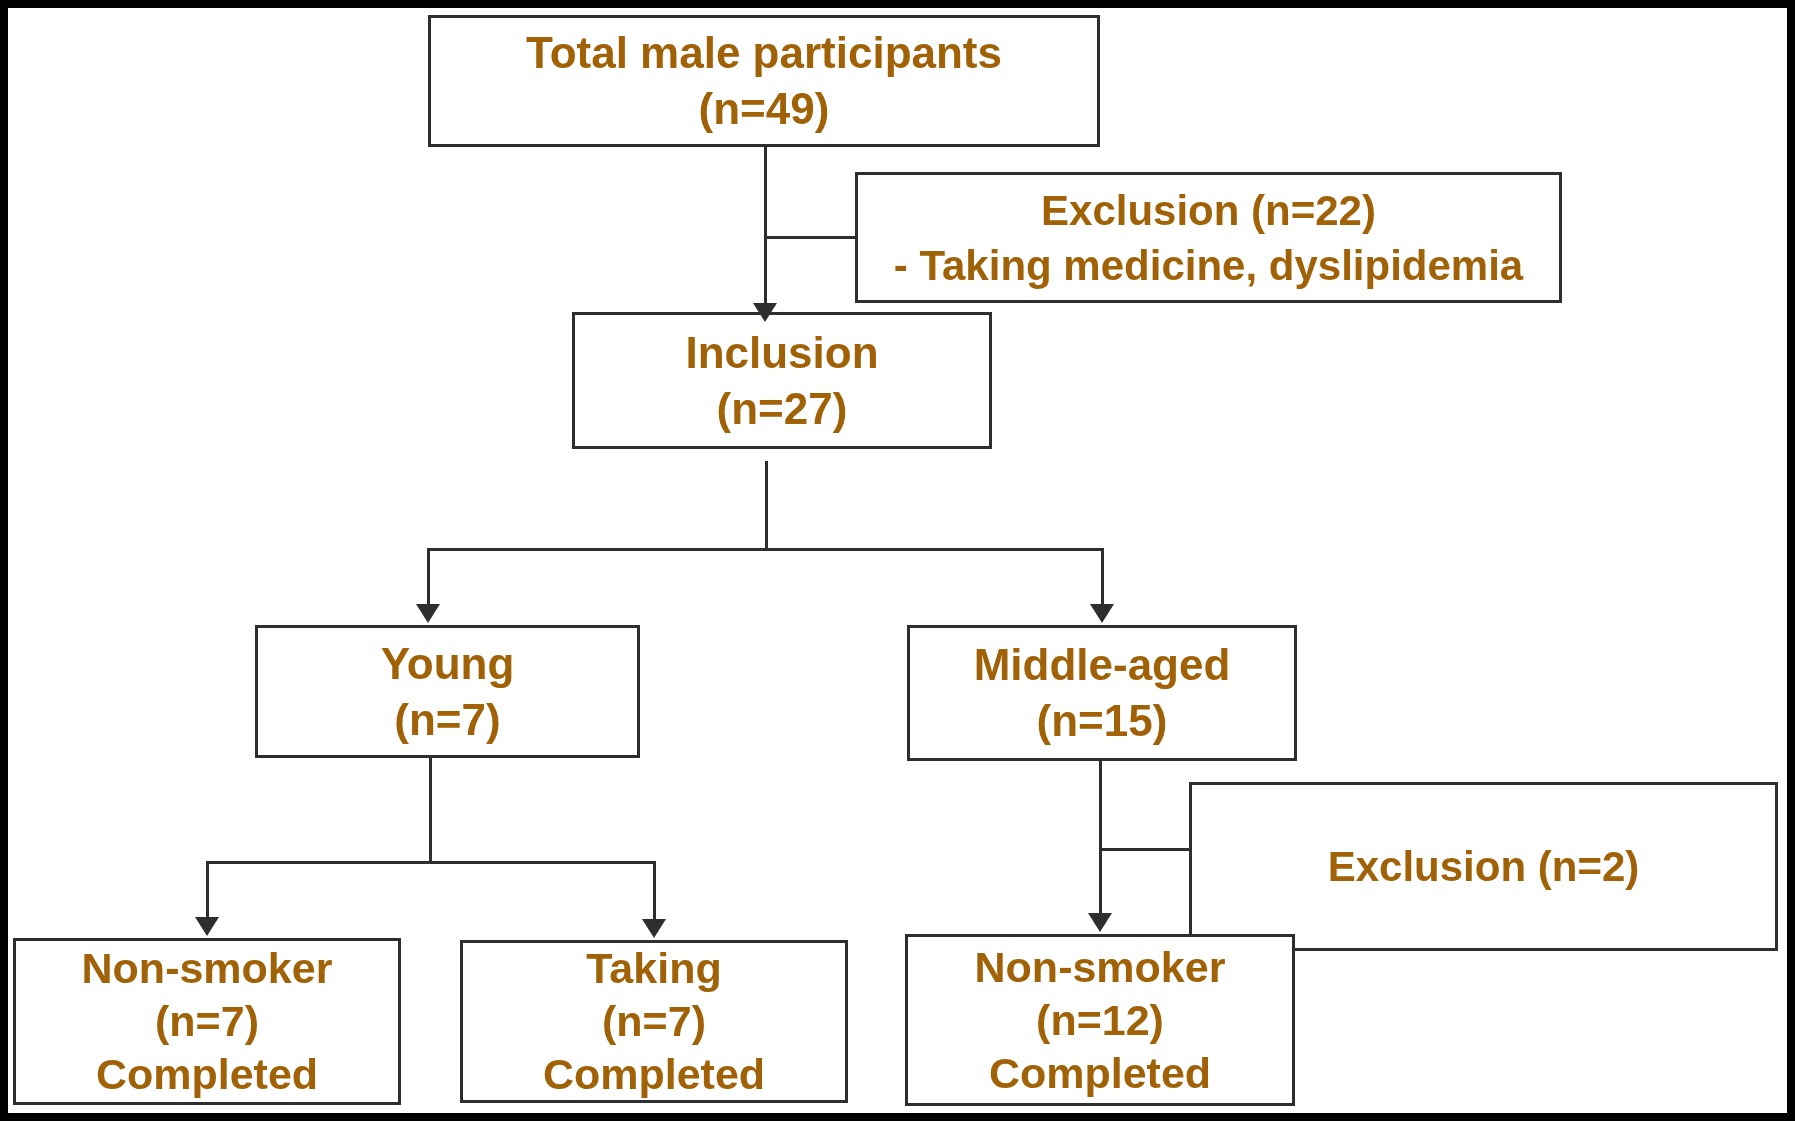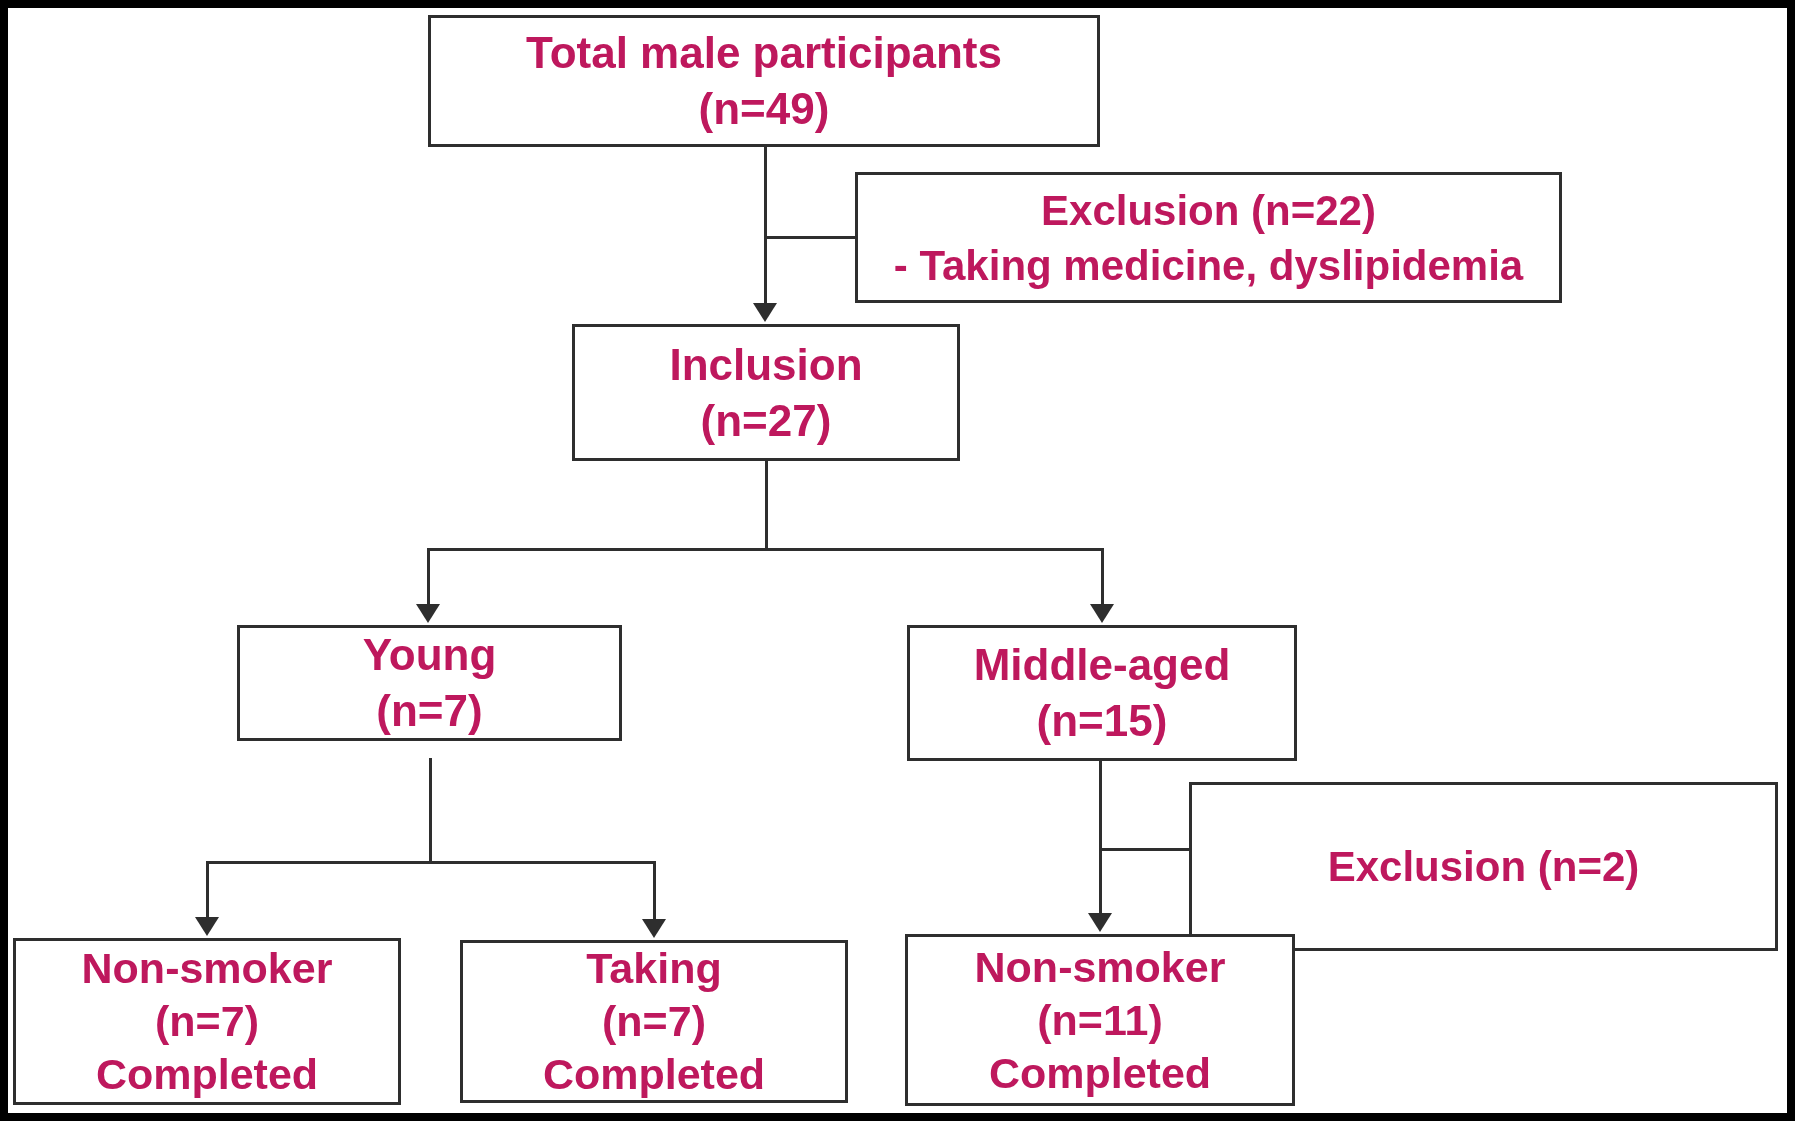--- a/index.html
+++ b/index.html
@@ -17,21 +17,21 @@
     pointer-events:none;
   }
   .node{
     position:absolute;
     box-sizing:border-box;
     background:#ffffff;
     border:3px solid #2e2e2e;
     display:flex;flex-direction:column;
     align-items:center;justify-content:center;
     text-align:center;
-    color:#be185d;
+    color:#a16207;
     font-weight:700;
   }
   .node span{display:block;font-size:44px;line-height:56px;white-space:nowrap;}
   .node.three span{font-size:43px;line-height:53px;text-align:center;}
   .node.excl span{font-size:42px;line-height:55px;}
   .vline,.hline{position:absolute;background:#2e2e2e;}
   .arrowhead{
     position:absolute;width:0;height:0;
     border-left:12px solid transparent;
     border-right:12px solid transparent;
@@ -46,26 +46,26 @@
   <div class="node" style="left:428px;top:15px;width:672px;height:132px;">
     <span>Total male participants</span>
     <span>(n=49)</span>
   </div>
 
   <div class="node excl" style="left:855px;top:172px;width:707px;height:131px;">
     <span>Exclusion (n=22)</span>
     <span>- Taking medicine, dyslipidemia</span>
   </div>
 
-  <div class="node" style="left:572px;top:324px;width:388px;height:137px;">
+  <div class="node" style="left:572px;top:312px;width:420px;height:137px;">
     <span>Inclusion</span>
     <span>(n=27)</span>
   </div>
 
-  <div class="node" style="left:237px;top:625px;width:385px;height:116px;">
+  <div class="node" style="left:255px;top:625px;width:385px;height:133px;">
     <span>Young</span>
     <span>(n=7)</span>
   </div>
 
   <div class="node" style="left:907px;top:625px;width:390px;height:136px;">
     <span>Middle-aged</span>
     <span>(n=15)</span>
   </div>
 
   <div class="node excl" style="left:1189px;top:782px;width:589px;height:169px;">
@@ -79,21 +79,21 @@
   </div>
 
   <div class="node three" style="left:460px;top:940px;width:388px;height:163px;">
     <span>Taking</span>
     <span>(n=7)</span>
     <span>Completed</span>
   </div>
 
   <div class="node three" style="left:905px;top:934px;width:390px;height:172px;">
     <span>Non-smoker</span>
-    <span>(n=11)</span>
+    <span>(n=12)</span>
     <span>Completed</span>
   </div>
 
   <div class="vline" style="left:764px;top:147px;width:3px;height:160px;"></div>
   <div class="arrowhead" style="left:753px;top:303px;"></div>
   <div class="hline" style="left:764px;top:236px;width:91px;height:3px;"></div>
 
   <div class="vline" style="left:765px;top:461px;width:3px;height:90px;"></div>
   <div class="hline" style="left:427px;top:548px;width:677px;height:3px;"></div>
   <div class="vline" style="left:427px;top:548px;width:3px;height:57px;"></div>

